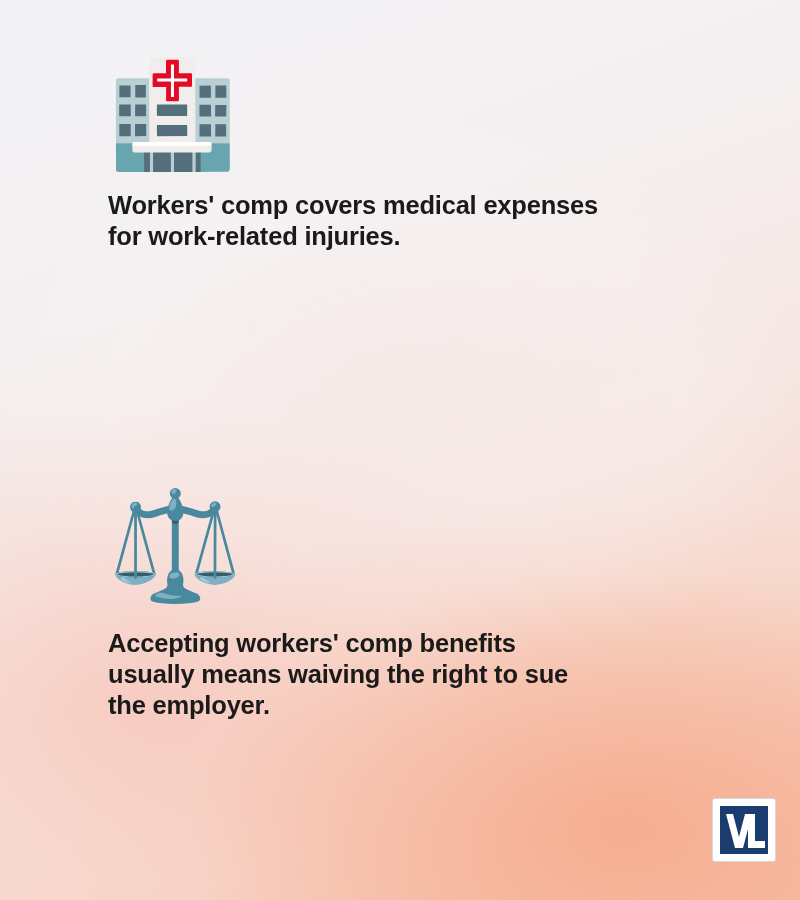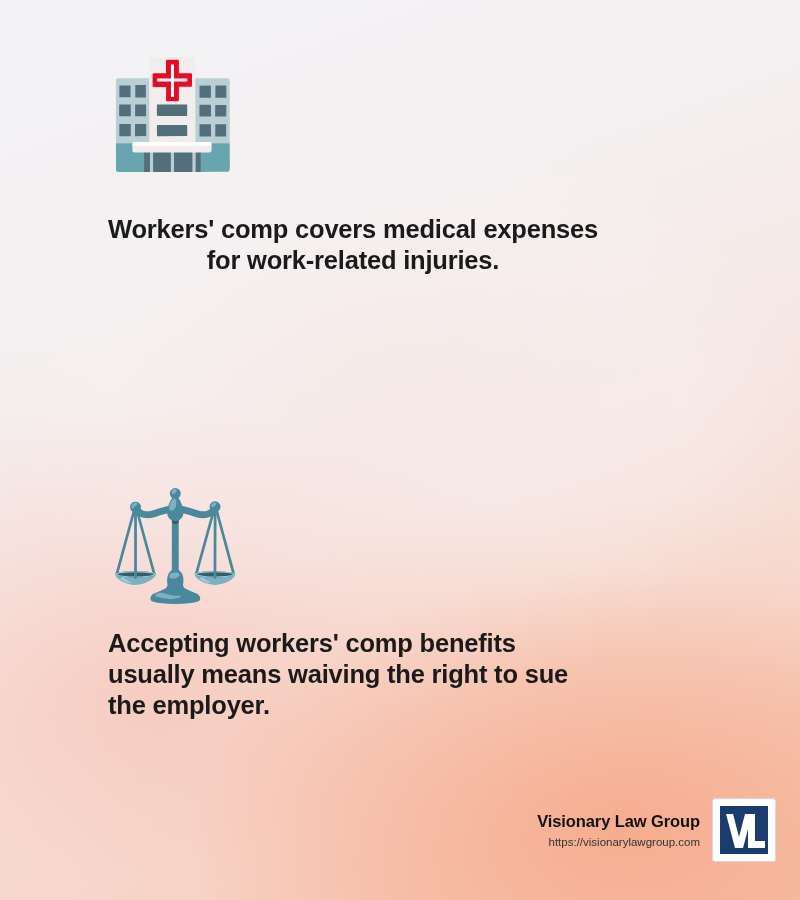--- a/index.html
+++ b/index.html
@@ -46,21 +46,21 @@
     font-size: 25.5px;
     font-weight: bold;
     color: #1a1a1a;
     line-height: 1.22;
     letter-spacing: -0.2px;
     max-width: 600px;
     white-space: pre-line;
   }
 
   #block-1 { top: 62px; }
-  #block-1 .headline { margin-top: 32px; text-align: center; }
+  #block-1 .headline { margin-top: 8px; }
 
   #block-2 { top: 492px; }
   #block-2 .headline { margin-top: 16px; }
 
   .footer {
     position: absolute;
     right: 24px;
     bottom: 38px;
     display: flex;
     align-items: center;
@@ -105,24 +105,20 @@
   </div>
 
   <div class="block" id="block-2">
     <span class="emoji emoji-sm">⚖️</span>
     <div class="headline">Accepting workers' comp benefits
 usually means waiving the right to sue
 the employer.</div>
   </div>
 
   <div class="footer">
-    <div class="footer-text">
-      <div class="brand-name">Visionary Law Group</div>
-      <div class="brand-url">https://visionarylawgroup.com</div>
-    </div>
     <div class="logo-box">
       <svg width="52" height="52" viewBox="0 0 52 52">
         <rect x="2" y="2" width="48" height="48" fill="#1b3c6e"></rect>
         <polygon points="8,10 15,10 21,33 27,10 34,10 25,44 17,44" fill="#ffffff"></polygon>
         <polygon points="30,10 37,10 37,37 47,37 47,44 30,44" fill="#ffffff"></polygon>
       </svg>
     </div>
   </div>
 
 </div>

